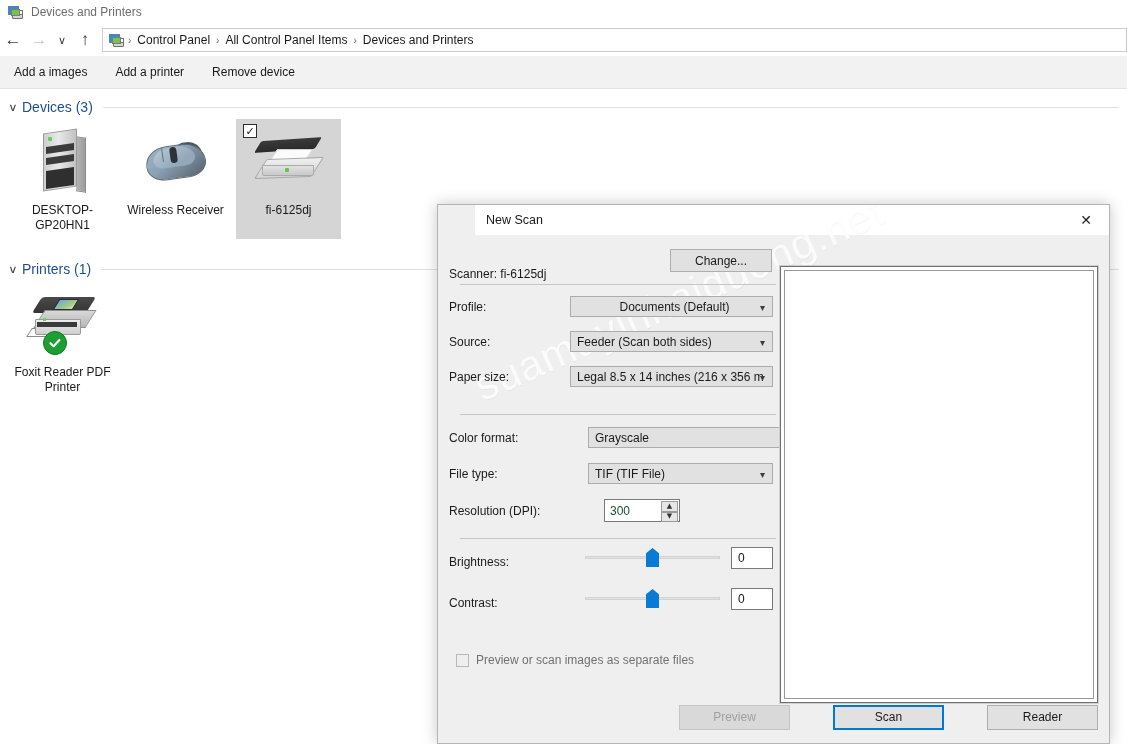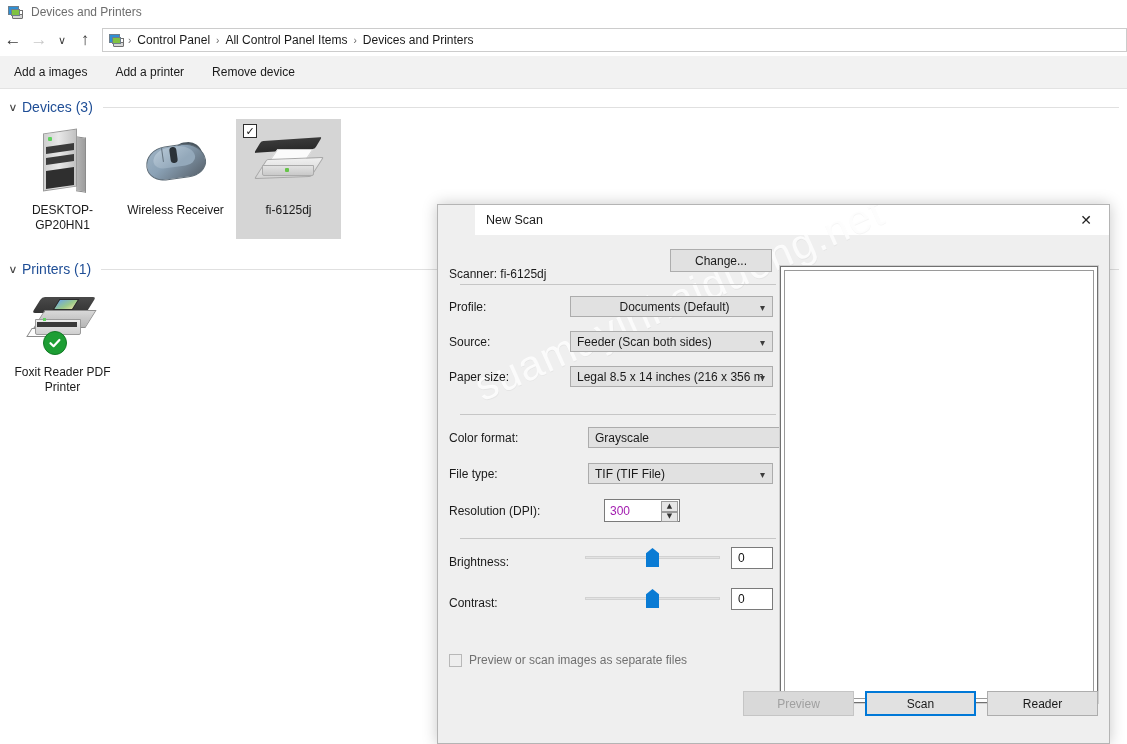--- a/index.html
+++ b/index.html
@@ -318,21 +318,21 @@
   .combo .carat {
     position: absolute; right: 7px; top: 0; height: 21px;
     display: flex; align-items: center; font-size: 10px; color: #3c3c3c;
     font-family: "DejaVu Sans", sans-serif;
   }
 
   .spin {
     position: absolute; width: 76px; height: 23px; background: #ffffff;
     border: 1px solid #7a7a7a; display: flex; align-items: center;
   }
-  .spin .sv { font-size: 12px; color: #a21caf; padding-left: 5px; }
+  .spin .sv { font-size: 12px; color: #14532d; padding-left: 5px; }
   .spin .btns {
     position: absolute; right: 1px; top: 1px; width: 17px; height: 21px;
     display: flex; flex-direction: column;
   }
   .spin .btns div {
     flex: 1 1 0; background: #e6e6e6; border: 1px solid #9a9a9a;
     display: flex; align-items: center; justify-content: center;
     font-size: 7px; color: #333; font-family: "DejaVu Sans", sans-serif;
     line-height: 1;
   }
@@ -366,21 +366,21 @@
     background: #ffffff; border: 1px solid #707070;
     box-shadow: inset 0 0 0 2px #ffffff, 0 0 0 1px #cfcfcf;
   }
   #preview-inner {
     position: absolute; inset: 3px; border: 1px solid #9a9a9a;
     background: #ffffff;
   }
 
   #dlg-buttons {
     position: absolute; right: 11px; bottom: 0; height: 52px;
-    display: flex; 
+    display: flex; align-items: center; gap: 32px;
   }
   #dlg-buttons .btn { width: 111px; height: 25px; margin-left: 11px; }
 </style>
 </head>
 <body>
 
 <div id="explorer">
 
   <div id="titlebar">
     <span class="dp-icon">
@@ -583,21 +583,21 @@
         <span class="flabel">Contrast:</span>
       </div>
       <div class="slider" style="left:136px; top:354px; width:135px;">
         <span class="track"></span>
         <span class="thumb" style="left:61px;"></span>
       </div>
       <div class="numbox" style="left:282px; top:353px;">
         <span>0</span>
       </div>
 
-      <div class="cbrow" style="left:0; top:418px;">
+      <div class="cbrow" style="left:7px; top:418px;">
         <span class="cbbox"></span>
         <span class="cbtxt">Preview or scan images as separate files</span>
       </div>
 
     </div>
 
     <div id="preview">
       <div id="preview-inner"></div>
     </div>
 

